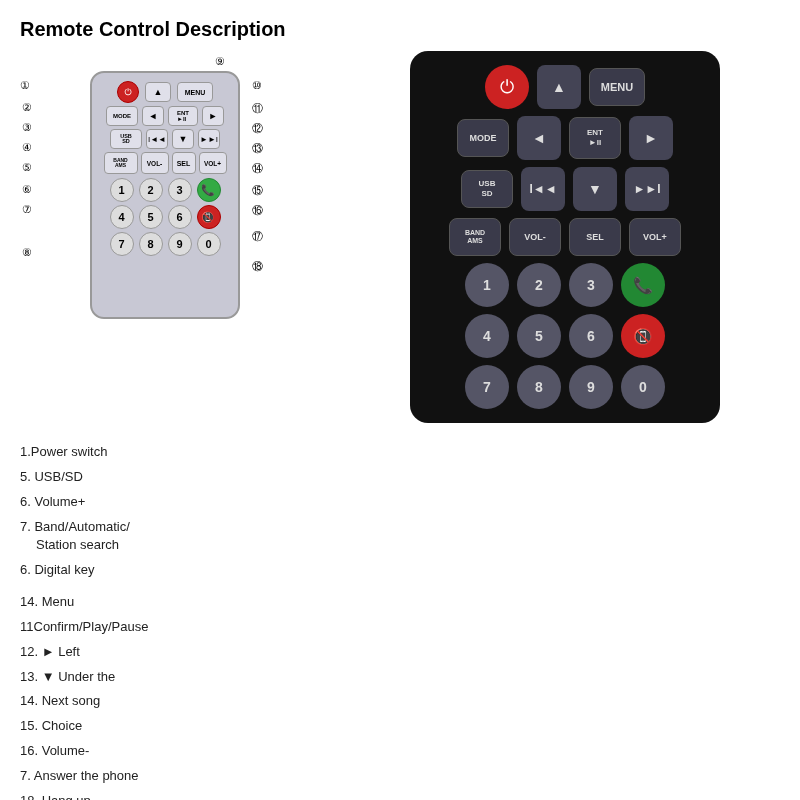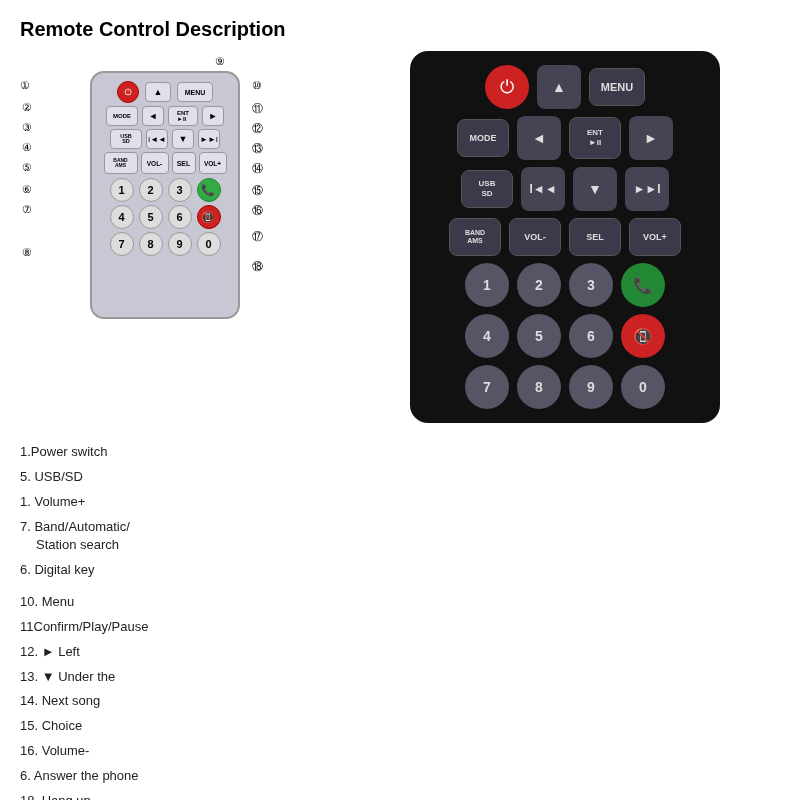--- a/index.html
+++ b/index.html
@@ -301,29 +301,29 @@
         <div class="rp-btn-num">9</div>
         <div class="rp-btn-num">0</div>
       </div>
     </div>
   </div>
 
   <div class="desc-section">
     <div class="desc-col">
       <div class="desc-item">1.Power switch</div>
       <div class="desc-item">5. USB/SD</div>
-      <div class="desc-item">1. Volume+</div>
+      <div class="desc-item">6. Volume+</div>
       <div class="desc-item">7. Band/Automatic/<span class="sub">Station search</span></div>
       <div class="desc-item">6. Digital key</div>
     </div>
     <div class="desc-col">
-      <div class="desc-item">10. Menu</div>
+      <div class="desc-item">14. Menu</div>
       <div class="desc-item">11Confirm/Play/Pause</div>
       <div class="desc-item">12. ► Left</div>
       <div class="desc-item">13. ▼ Under the</div>
       <div class="desc-item">14. Next song</div>
       <div class="desc-item">15. Choice</div>
       <div class="desc-item">16. Volume-</div>
-      <div class="desc-item">6. Answer the phone</div>
+      <div class="desc-item">7. Answer the phone</div>
       <div class="desc-item">18. Hang up</div>
     </div>
   </div>
 </div>
 
 </body></html>

